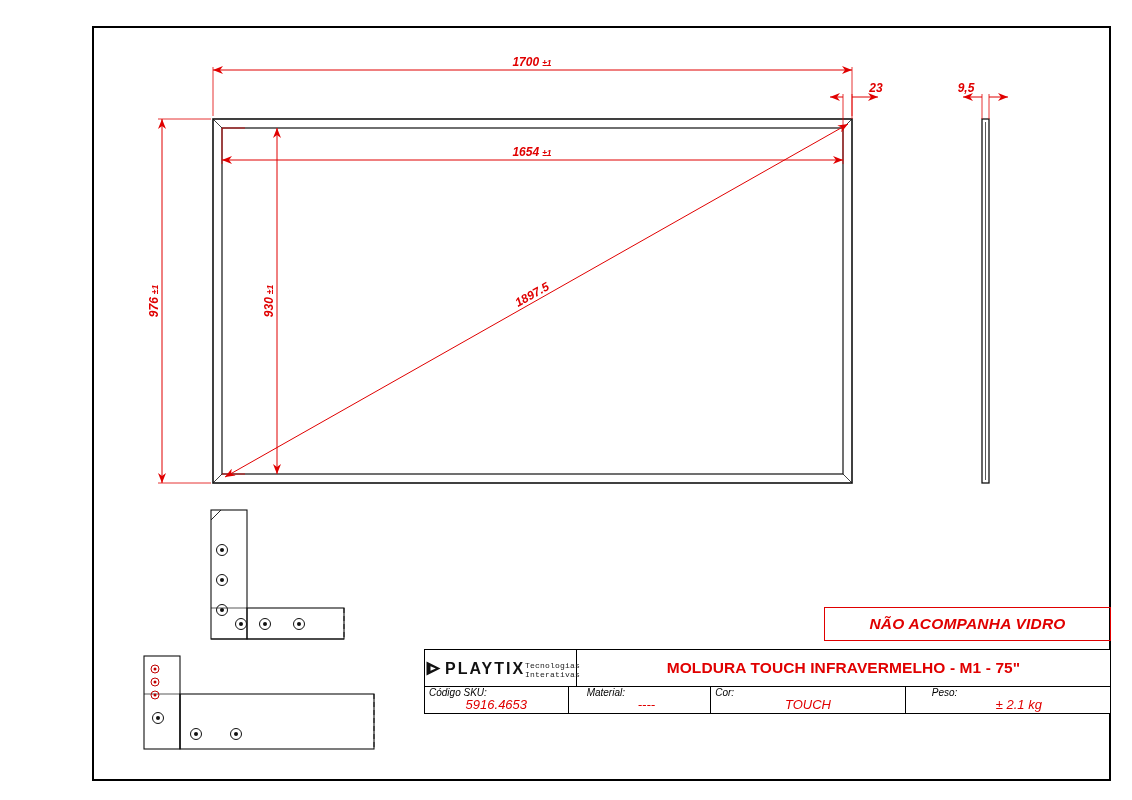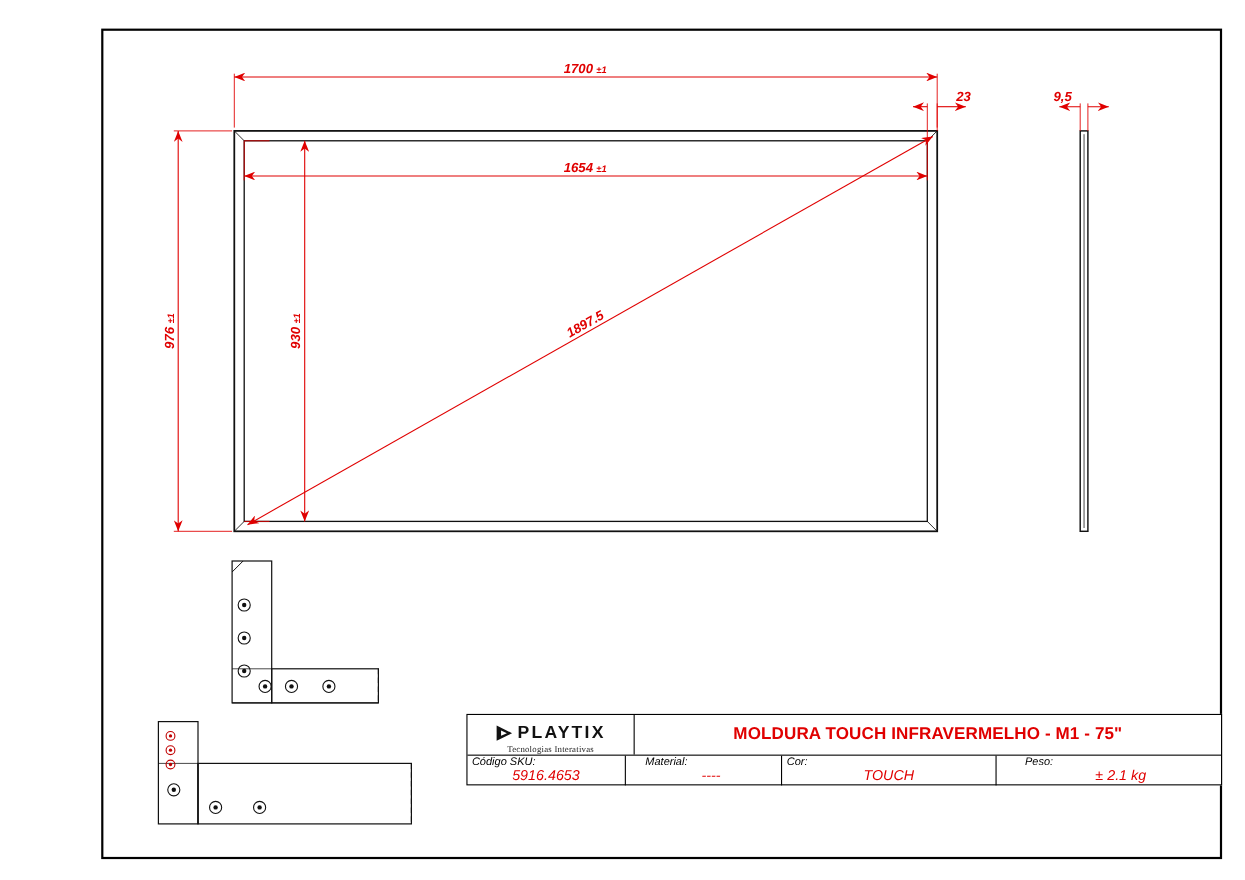--- a/index.html
+++ b/index.html
@@ -65,23 +65,23 @@
     box-sizing: border-box;
     border-bottom: 1.2px solid #000;
     display: flex;
     align-items: stretch;
   }
   .tb-logo {
     width: 152px;
     border-right: 1.2px solid #000;
     box-sizing: border-box;
     display: flex;
-    flex-direction: column;
+    flex-direction: row;
     align-items: center;
-    justify-content: flex-end;
+    justify-content: space-between;
     padding-top: 1px;
   }
   .logo-row {
     display: flex;
     align-items: center;
     gap: 3px;
   }
   .logo-mark {
     width: 17px;
     height: 17px;
@@ -89,21 +89,21 @@
   }
   .logo-word {
     font-family: "Liberation Sans", sans-serif;
     font-weight: bold;
     font-size: 16px;
     letter-spacing: 2px;
     color: #111;
     line-height: 1;
   }
   .logo-sub {
-    font-family: Liberation Serif, serif;
+    font-family: Liberation Mono, monospace;
     font-size: 8px;
     color: #222;
     letter-spacing: 0.2px;
     margin-top: 2px;
   }
   .tb-title {
     flex: 1;
     display: flex;
     align-items: center;
     justify-content: center;
@@ -316,20 +316,23 @@
         <circle cx="158" cy="714" r="5.5" fill="none" stroke="#111" stroke-width="1"></circle>
         <circle cx="158" cy="714" r="2" fill="#111"></circle>
         <circle cx="196" cy="730" r="5.5" fill="none" stroke="#111" stroke-width="1"></circle>
         <circle cx="196" cy="730" r="2" fill="#111"></circle>
         <circle cx="236" cy="730" r="5.5" fill="none" stroke="#111" stroke-width="1"></circle>
         <circle cx="236" cy="730" r="2" fill="#111"></circle>
       </g>
     </g>
   </svg>
 
+  <div class="note-box">
+    <span>NÃO ACOMPANHA VIDRO</span>
+  </div>
 
   <div class="titleblock">
     <div class="tb-top">
       <div class="tb-logo">
         <div class="logo-row">
           <span class="logo-mark">
             <svg width="17" height="17" viewBox="0 0 17 17">
               <path d="M1.5 1.5 L15.5 8.5 L1.5 15.5 Z" fill="#111"></path>
               <path d="M5.5 6.2 L10.8 8.5 L5.5 10.8 Z" fill="#fff"></path>
             </svg>

